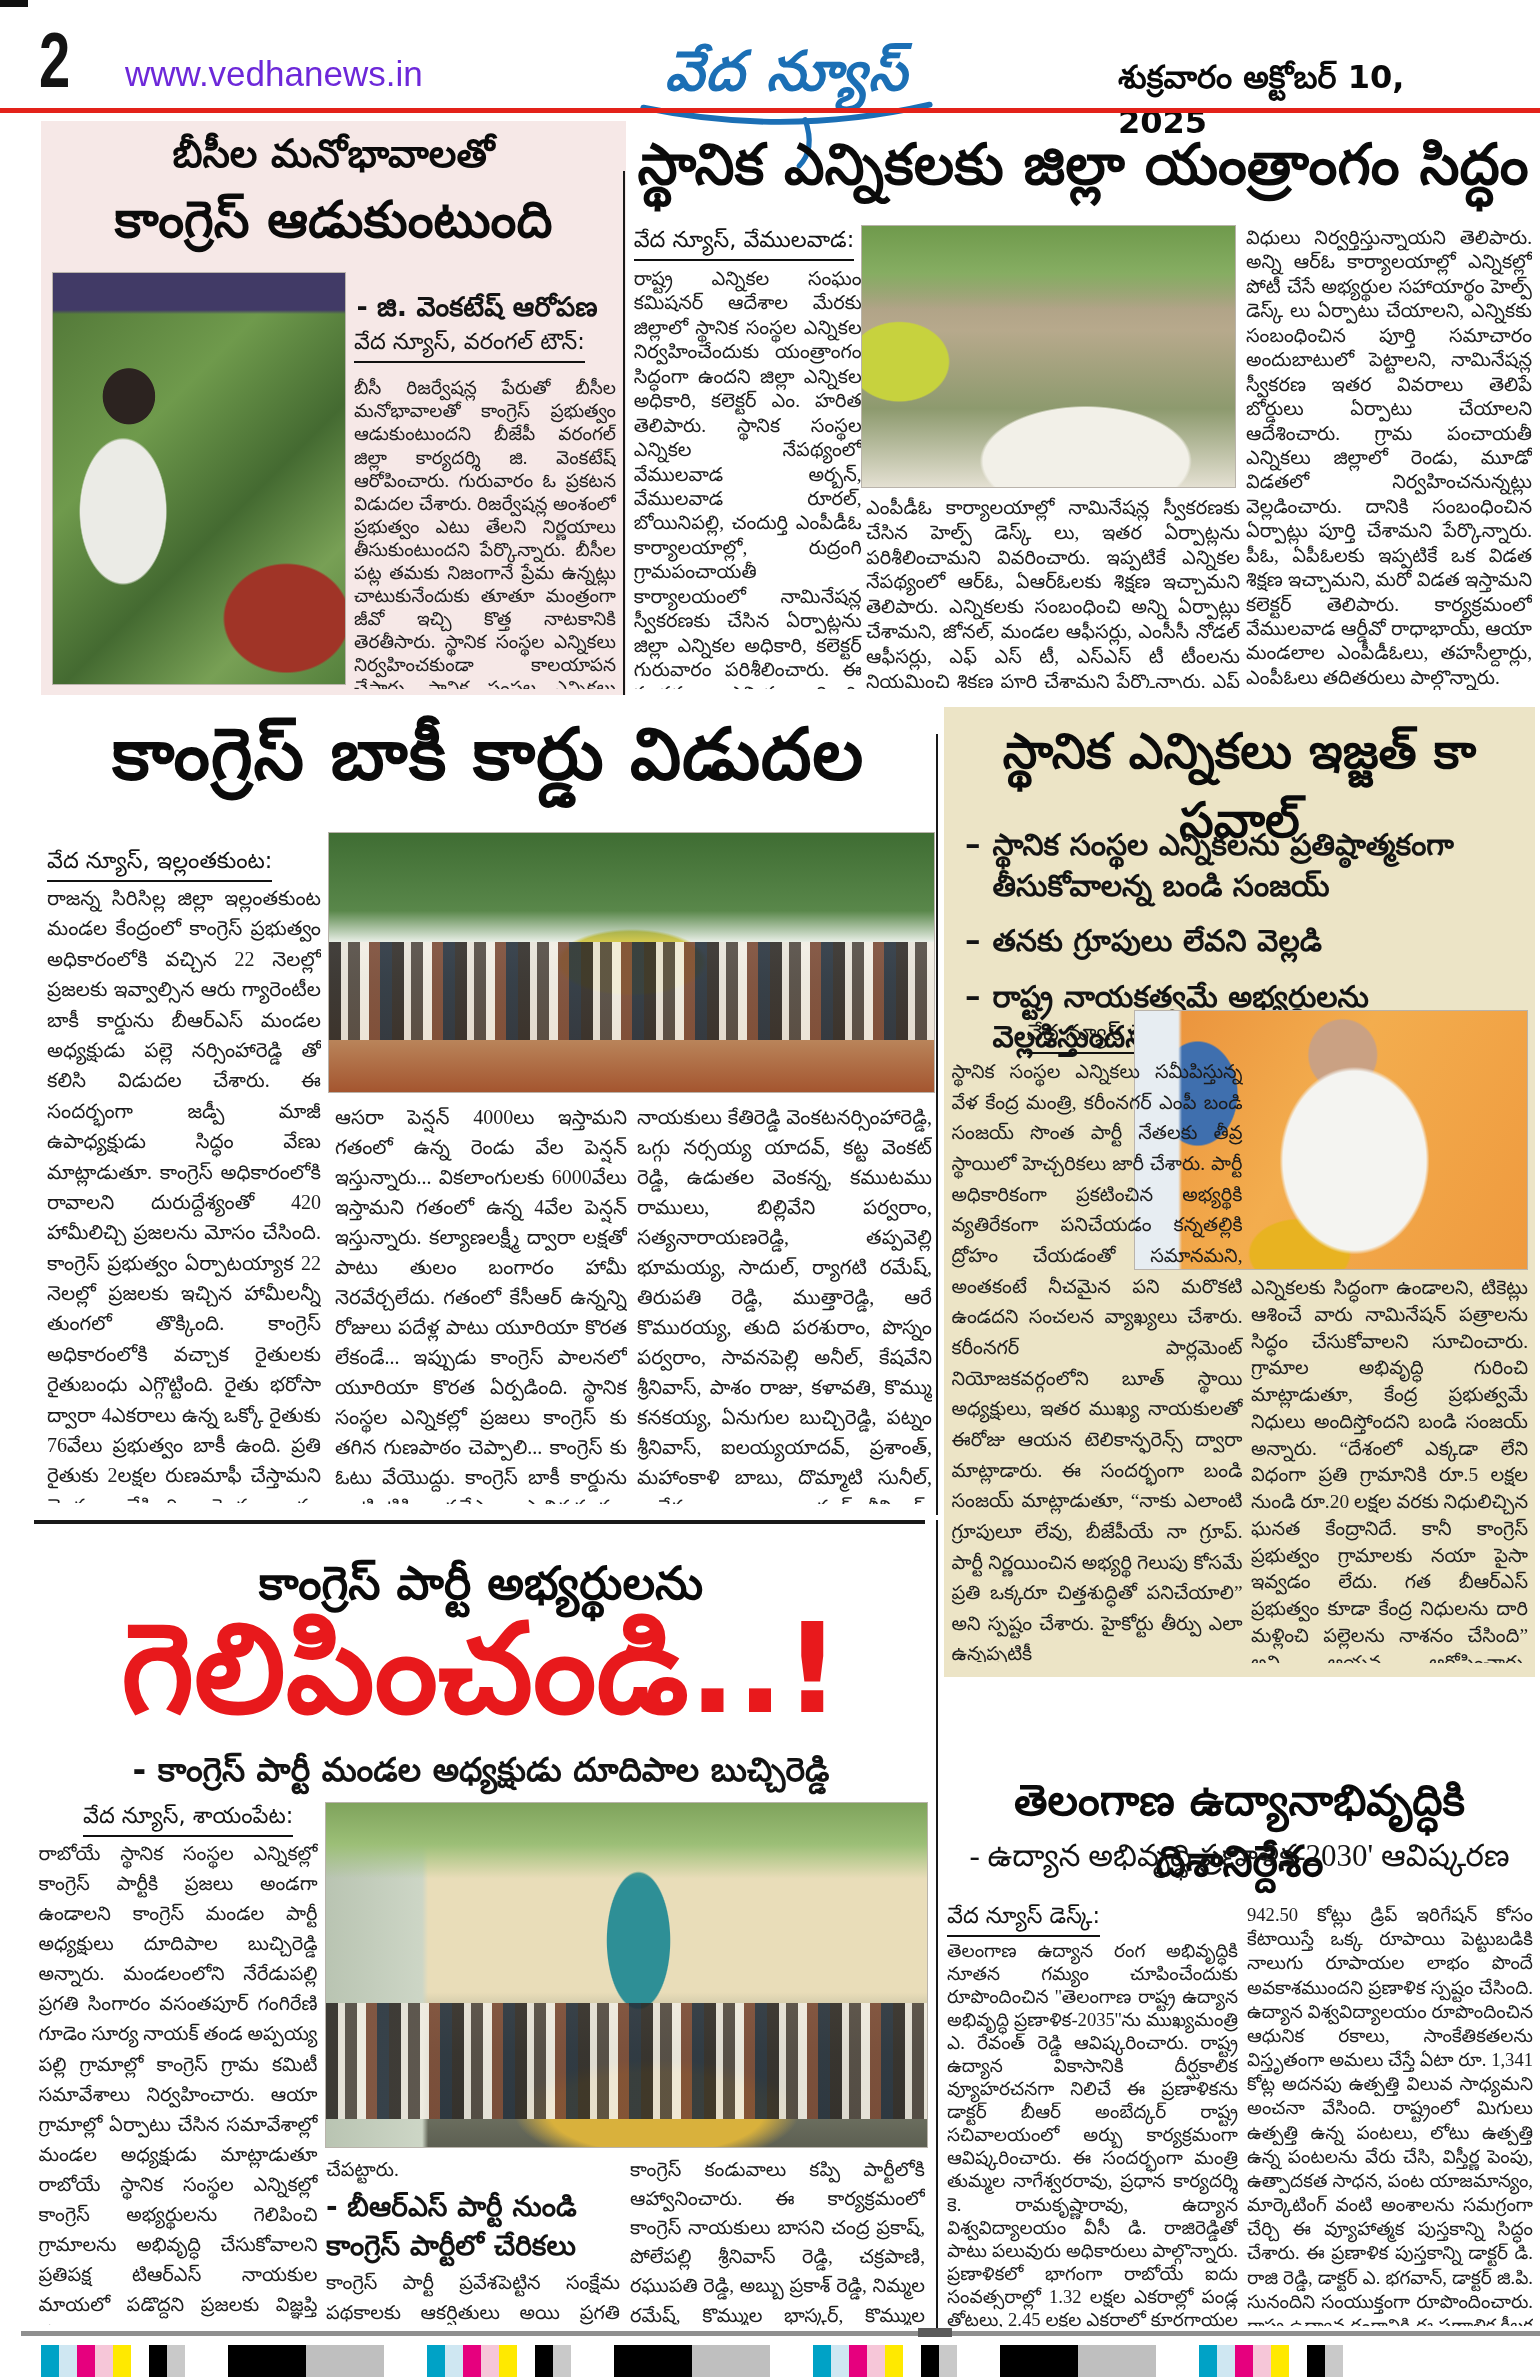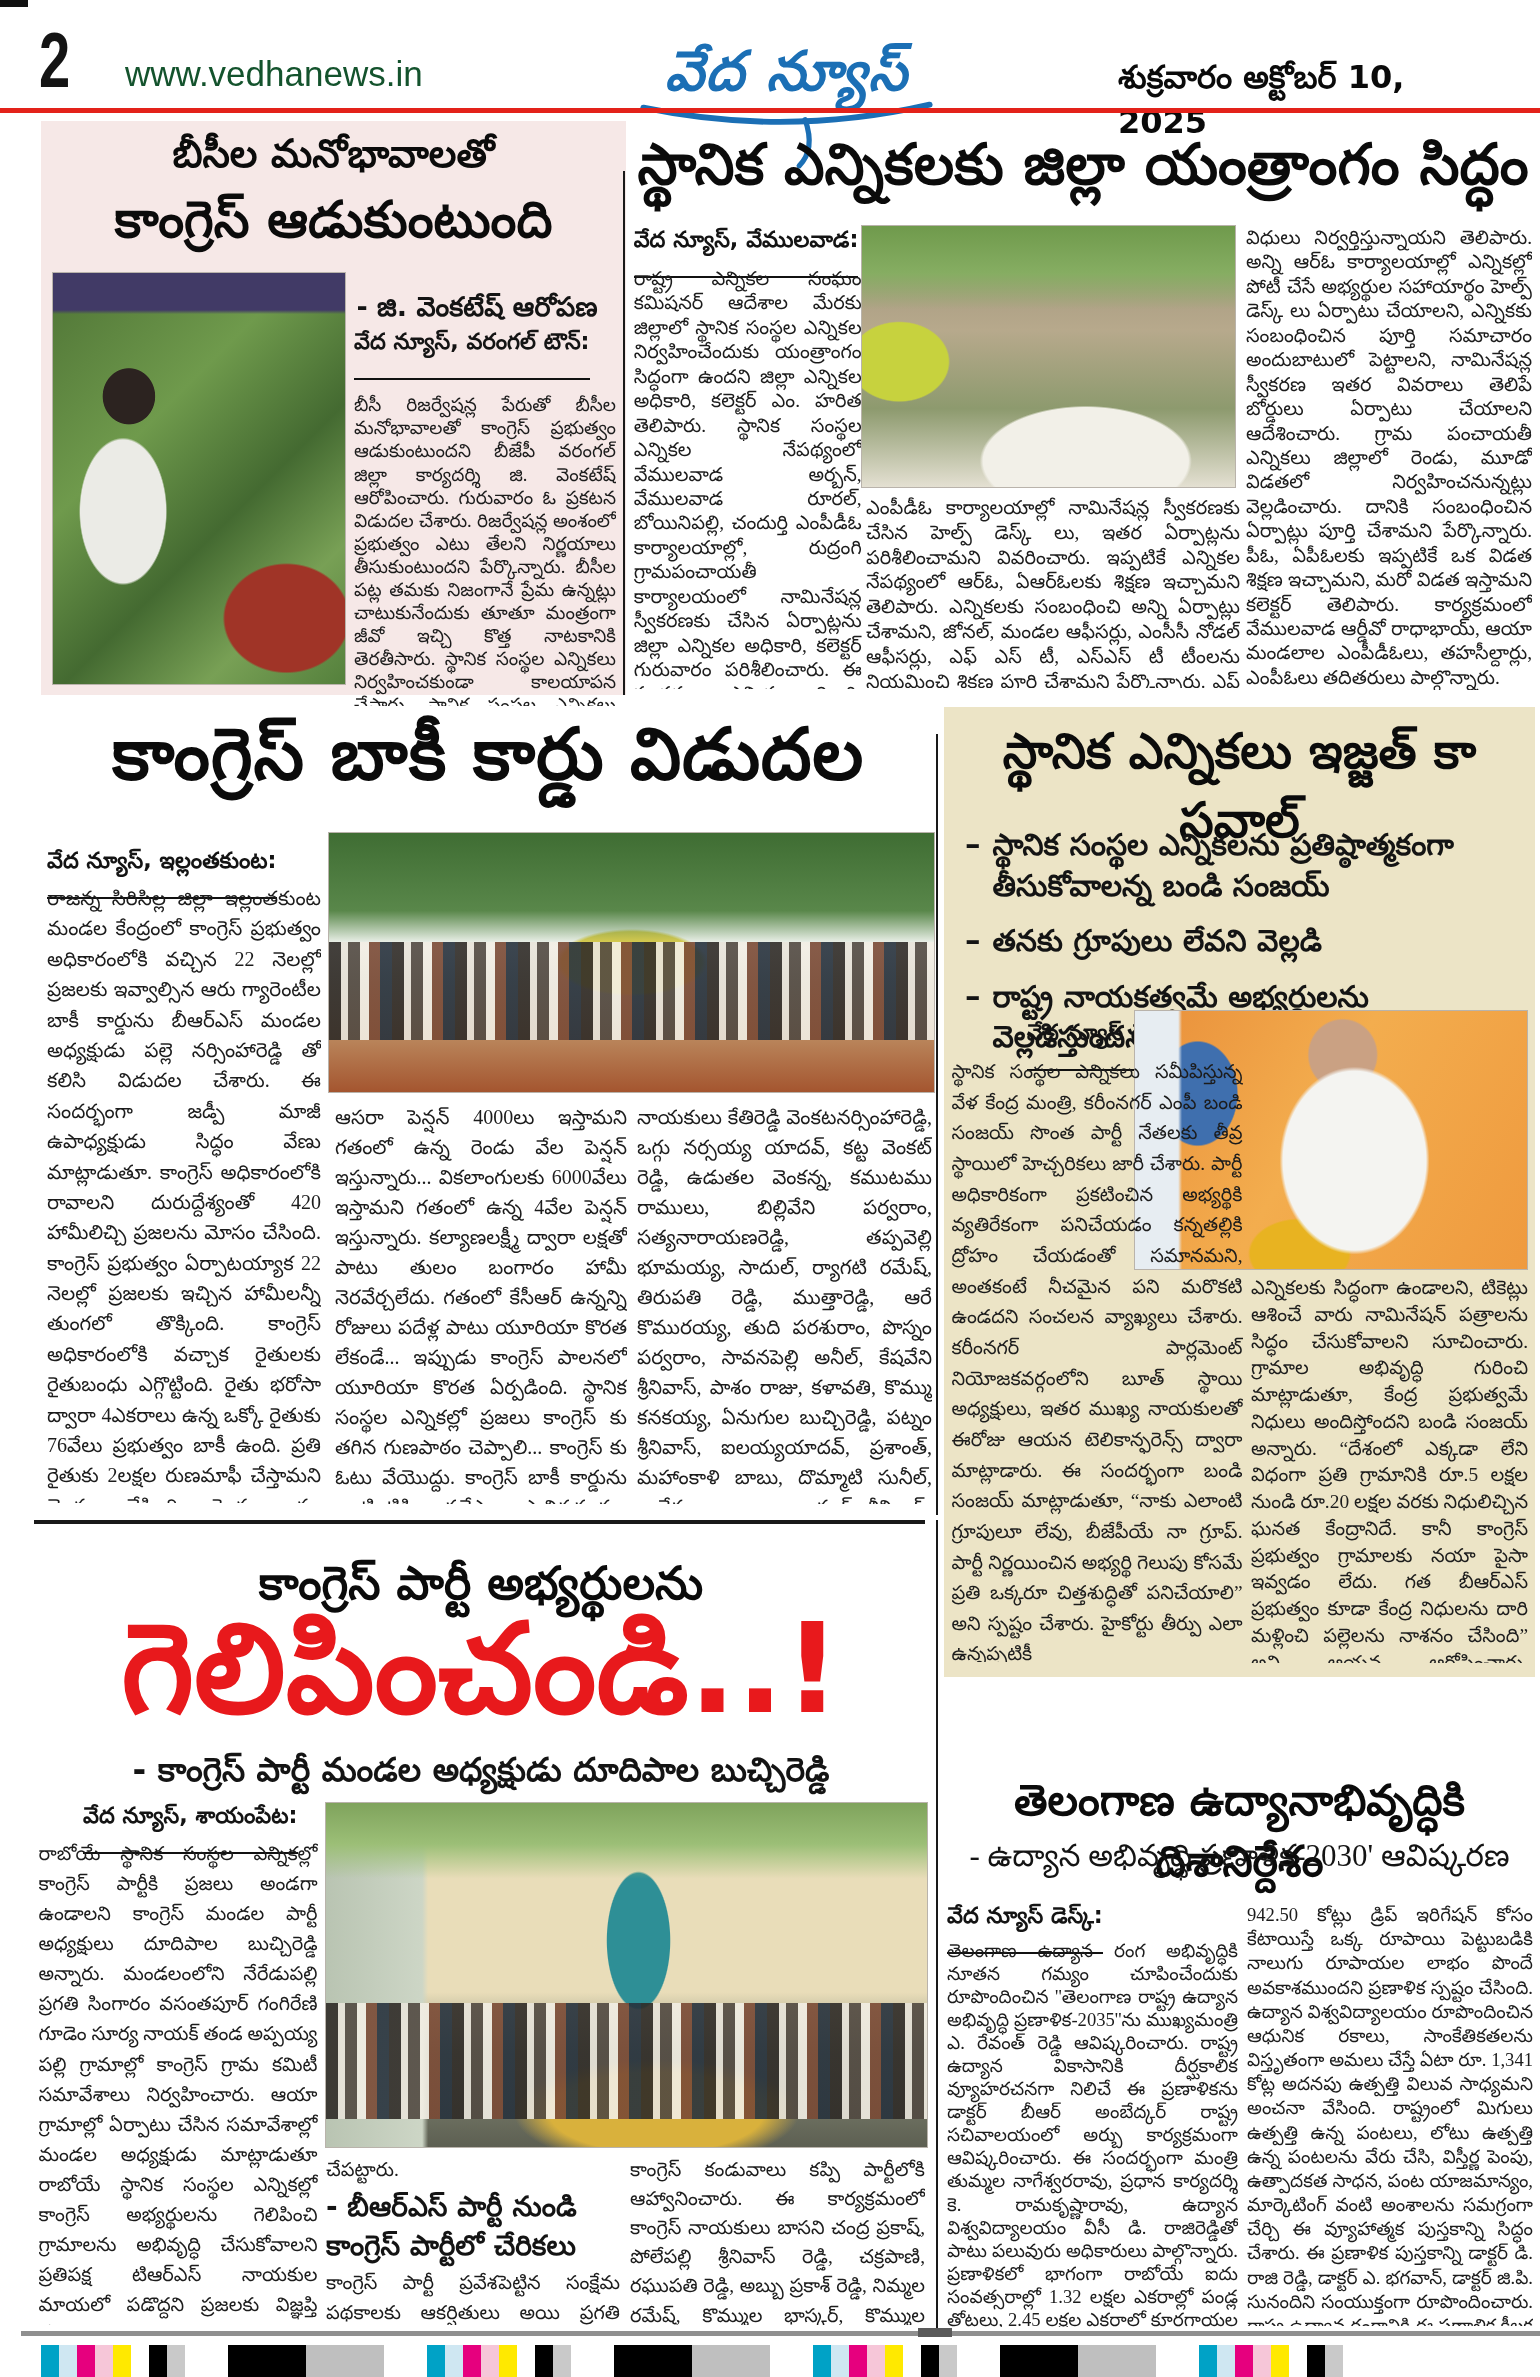--- a/index.html
+++ b/index.html
@@ -1,22 +1,22 @@
 <!DOCTYPE html>
 <html lang="te" style="font-size:12px"><head>
 <meta charset="utf-8">
 <style>
   html,body{margin:0;padding:0;background:#ffffff;}
   #page{position:relative;width:1541px;height:2377px;background:#ffffff;overflow:hidden;
         font-family:"Liberation Serif","DejaVu Serif",serif;color:#141414;}
   .abs{position:absolute;}
   .headline{font-family:"DejaVu Sans","Liberation Sans",sans-serif;font-weight:900;color:#0b0b0b;text-align:center;}
   .body-text{text-align:justify;color:#1c1c1c;overflow:hidden;}
-  .dateline{font-family:"DejaVu Sans","Liberation Sans",sans-serif;font-weight:700;font-size:22.4px;
-            display:inline-block;border-bottom:2.2px solid #111;padding-bottom:18px;}
+  .dateline{font-family:"DejaVu Sans","Liberation Sans",sans-serif;font-weight:400;font-size:22.4px;
+            display:inline-block;border-bottom:2.2px solid #111;padding-bottom:1px;}
   .byline{font-family:"DejaVu Sans","Liberation Sans",sans-serif;font-weight:700;}
   .photo{position:absolute;overflow:hidden;border:0.7px solid #b9b3ab;}
   .crowd-band{position:absolute;left:0;right:0;opacity:.9;
       background:repeating-linear-gradient(90deg,#2f2b27 0 12px,#e8e4da 12px 19.4px,#514941 19.4px 31px,#f2eee4 31px 40px,#7a4a35 40px 51px,#27323d 51px 63px);}
   .vrule{position:absolute;width:2.2px;background:#191919;}
   .hrule{position:absolute;background:#191919;}
   
   #red-rule{position:absolute;left:0;top:108px;width:1541px;height:5.2px;background:#e3221a;}
   
   #art-a{position:absolute;left:41px;top:121px;width:585px;height:574px;background:#f6e8e7;}
@@ -54,21 +54,21 @@
   #calibration-bar .seg{display:inline-block;height:39px;vertical-align:top;}
 </style>
 </head>
 <body>
 
 <div id="page">
 
   <div class="abs" style="left:0;top:0;width:28px;height:6.7px;background:#111;"></div>
 
   <div class="abs" style="left:39px;top:21px;font-family:'Liberation Sans',sans-serif;font-weight:700;font-size:78px;line-height:1;transform:scaleX(.72);transform-origin:left top;">2</div>
-  <div class="abs" style="left:125px;top:54px;font-family:'Liberation Sans',sans-serif;font-size:35px;color:#14532d;">www.vedhanews.in</div>
+  <div class="abs" style="left:125px;top:54px;font-family:'Liberation Sans',sans-serif;font-size:35px;color:#6d28d9;">www.vedhanews.in</div>
   <div class="abs" style="left:630px;top:39px;width:313px;text-align:center;">
     <span style="font-family:'DejaVu Sans','Liberation Sans',sans-serif;font-weight:900;font-style:italic;font-size:55px;color:#1b6fb5;letter-spacing:1.5px;">వేద న్యూస్</span>
     <svg width="313" height="75" viewBox="0 0 420 100" style="position:absolute;left:0;top:58px;">
       <path d="M 18 14 Q 210 54 402 10" stroke="#1b6fb5" stroke-width="8" fill="none" stroke-linecap="round"></path>
       <path d="M 235 30 q 14 40 -8 62" stroke="#1b6fb5" stroke-width="7" fill="none" stroke-linecap="round"></path>
     </svg>
   </div>
   <div class="abs" style="left:1118px;top:58px;width:350px;font-family:'DejaVu Sans','Liberation Sans',sans-serif;font-weight:700;font-size:32px;color:#0a0a0a;">శుక్రవారం అక్టోబర్ 10, 2025</div>
   <div id="red-rule"></div>
 

